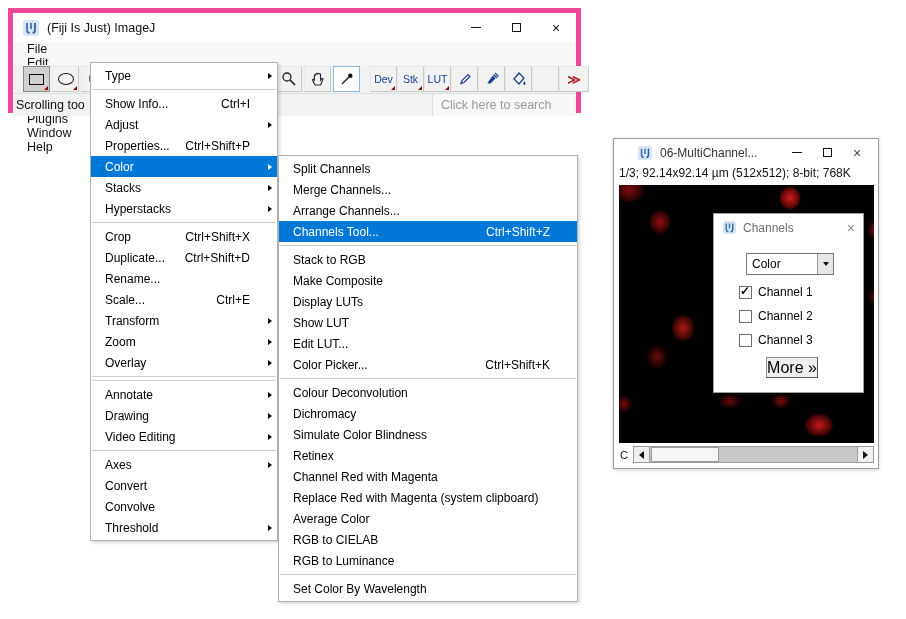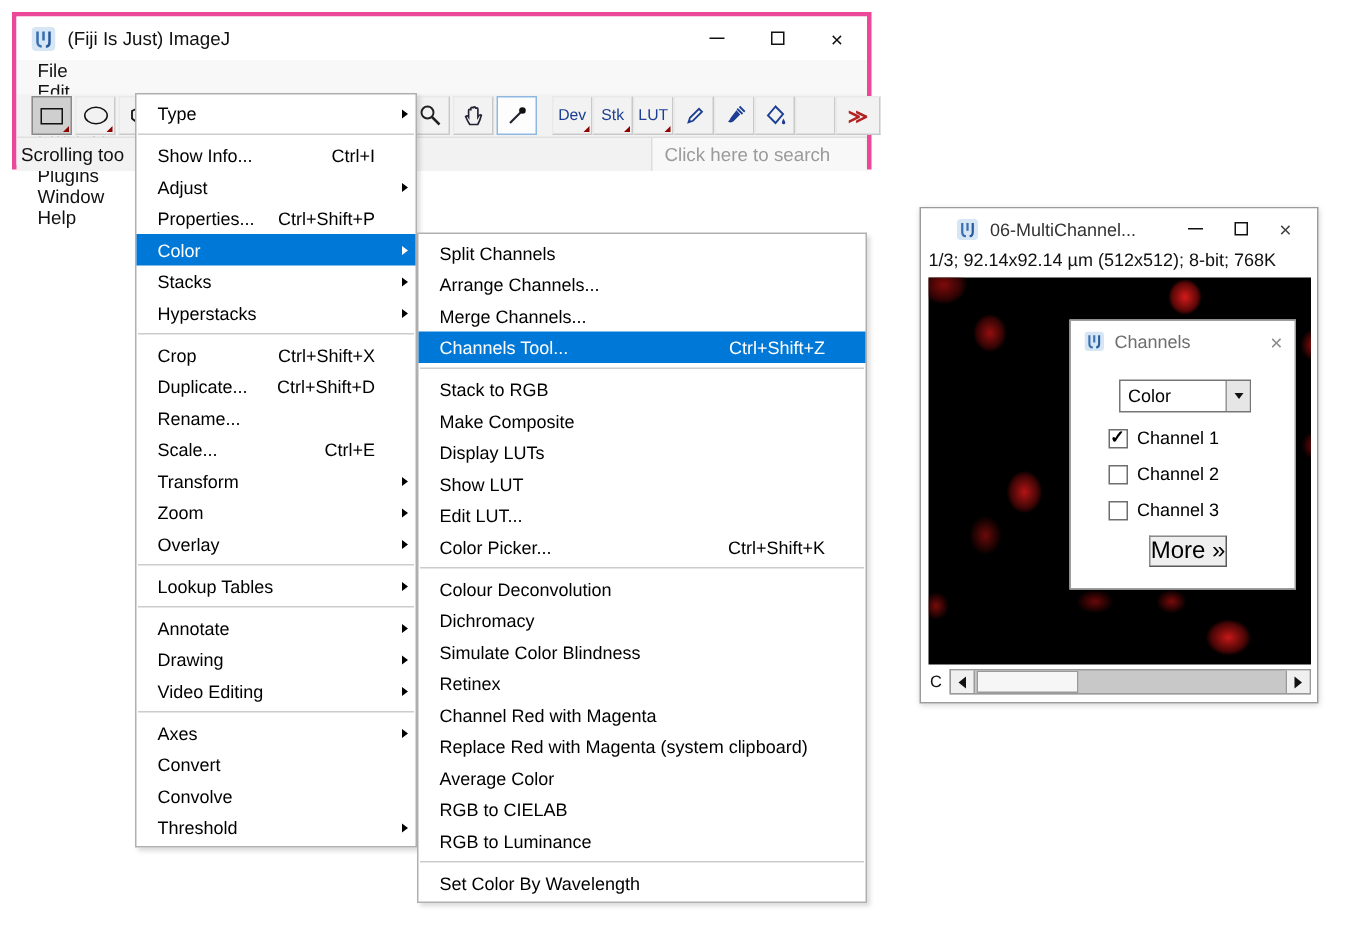--- a/index.html
+++ b/index.html
@@ -1,21 +1,21 @@
 <!DOCTYPE html>
 <html><head>
 <meta charset="utf-8">
 <style>
   * { box-sizing: border-box; margin: 0; padding: 0; }
   html,body { width:906px; height:619px; background:#fff; font-family:"Liberation Sans", sans-serif; }
   #desktop { position:relative; width:906px; height:619px; background:#fff; overflow:hidden; }
 
   
   #mainwin { position:absolute; left:8px; top:8px; width:573px; height:105px;
-             background:#f5f5f5; border:3px solid #ec4899; }
+             background:#f5f5f5; border:5px solid #ec4899; }
   #mainwin .titlebar { height:29px; background:#fff; display:flex; align-items:center; padding-left:10px; }
   .win-title { font-size:12.5px; color:#111; margin-left:8px; flex:1; white-space:nowrap; }
   .caption-controls { display:flex; height:100%; }
   .cap-btn { width:40px; height:100%; display:flex; align-items:center; justify-content:center; color:#111; font-size:14px; }
   .glyph-min { width:10px; height:1px; background:#111; display:inline-block; }
   .glyph-max { width:9px; height:9px; border:1px solid #111; display:inline-block; }
 
   #mainwin .menubar { height:23px; background:#f8f8f8; display:flex; align-items:stretch; padding-left:6px;flex-direction:column; }
   .mb-item { font-size:12.5px; color:#111; padding:0 8px; display:flex; align-items:center; }
   .mb-item.active { background:#0078d7; color:#fff; }
@@ -294,26 +294,20 @@
           <span class="mi-arrow"></span>
         </span>
       </div>
       <div class="menu-item">
         <span class="mi-label">Overlay</span>
         <span class="mi-arrowcol">
           <span class="mi-arrow"></span>
         </span>
       </div>
       <div class="menu-sep"></div>
-      <div class="menu-item">
-        <span class="mi-label">Lookup Tables</span>
-        <span class="mi-arrowcol">
-          <span class="mi-arrow"></span>
-        </span>
-      </div>
       <div class="menu-sep"></div>
       <div class="menu-item">
         <span class="mi-label">Annotate</span>
         <span class="mi-arrowcol">
           <span class="mi-arrow"></span>
         </span>
       </div>
       <div class="menu-item">
         <span class="mi-label">Drawing</span>
         <span class="mi-arrowcol">
@@ -348,25 +342,25 @@
         </span>
       </div>
     </div>
 
   <div id="color-submenu" class="menu-panel">
       <div class="menu-item">
         <span class="mi-label">Split Channels</span>
         <span class="mi-arrowcol"></span>
       </div>
       <div class="menu-item">
+        <span class="mi-label">Merge Channels...</span>
+        <span class="mi-arrowcol"></span>
+      </div>
+      <div class="menu-item">
         <span class="mi-label">Arrange Channels...</span>
-        <span class="mi-arrowcol"></span>
-      </div>
-      <div class="menu-item">
-        <span class="mi-label">Merge Channels...</span>
         <span class="mi-arrowcol"></span>
       </div>
       <div class="menu-item hl">
         <span class="mi-label">Channels Tool...</span>
         <span class="mi-shortcut">Ctrl+Shift+Z</span>
         <span class="mi-arrowcol"></span>
       </div>
       <div class="menu-sep"></div>
       <div class="menu-item">
         <span class="mi-label">Stack to RGB</span>

